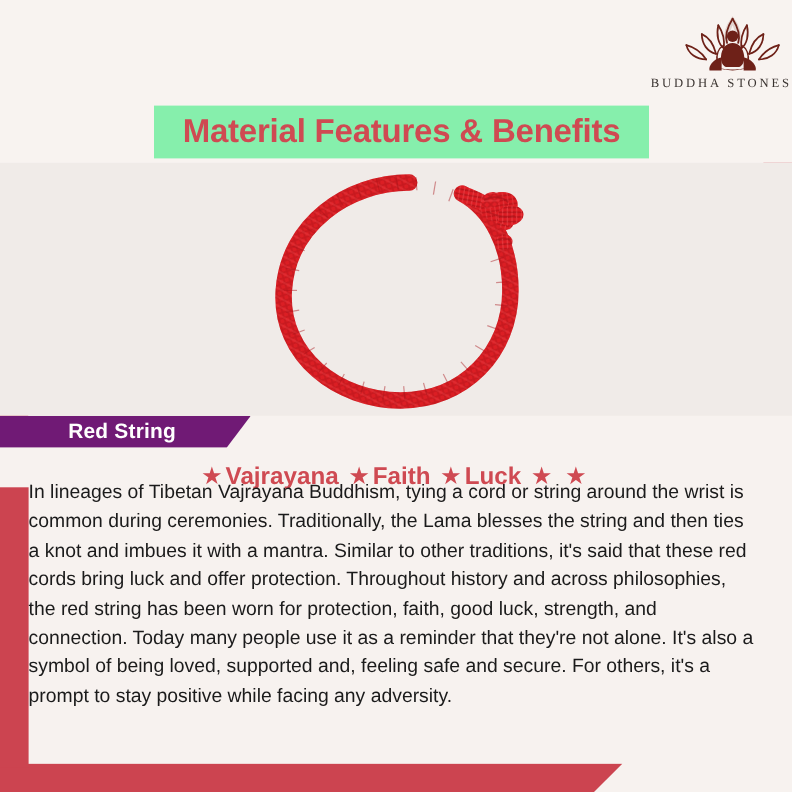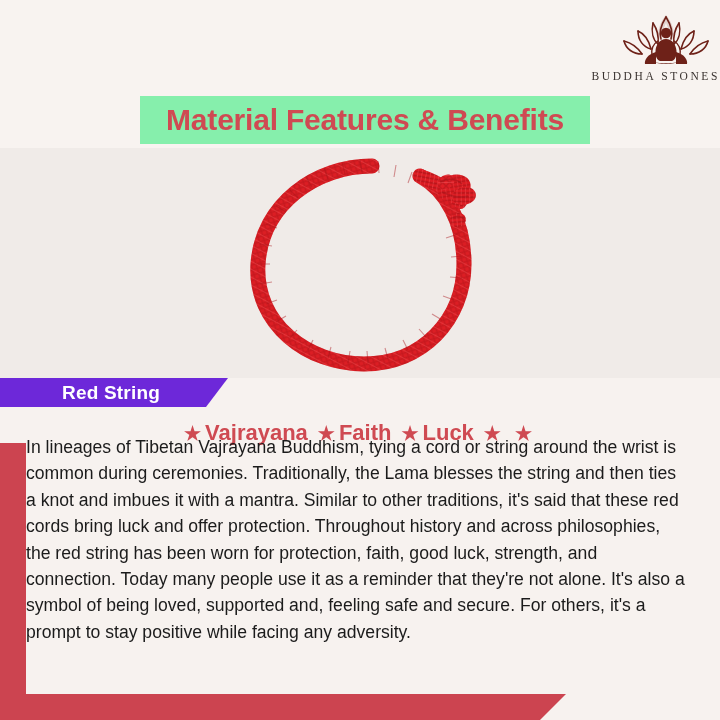--- a/index.html
+++ b/index.html
@@ -67,21 +67,21 @@
   
   .product {
     position:absolute; top:148px; left:0; width:720px; height:230px;
     background:#f0ebe8;
   }
   .cord-svg { position:absolute; left:232px; top:4px; width:262px; height:222px; }
 
   
   .band {
     position:absolute; left:0; top:378px; width:228px; height:29px;
-    background:#6d28d9;
+    background:#701a75;
     clip-path:polygon(0 0, 100% 0, calc(100% - 22px) 100%, 0 100%);
     display:flex; align-items:center;
   }
   .band-label {
     color:#ffffff; font-size:19px; font-weight:bold;
     padding-left:62px; letter-spacing:0.2px;
   }
   .band-strip {
     position:absolute; left:0; top:378px; width:720px; height:29px;
     background:#f0ebe8; z-index:-1;

